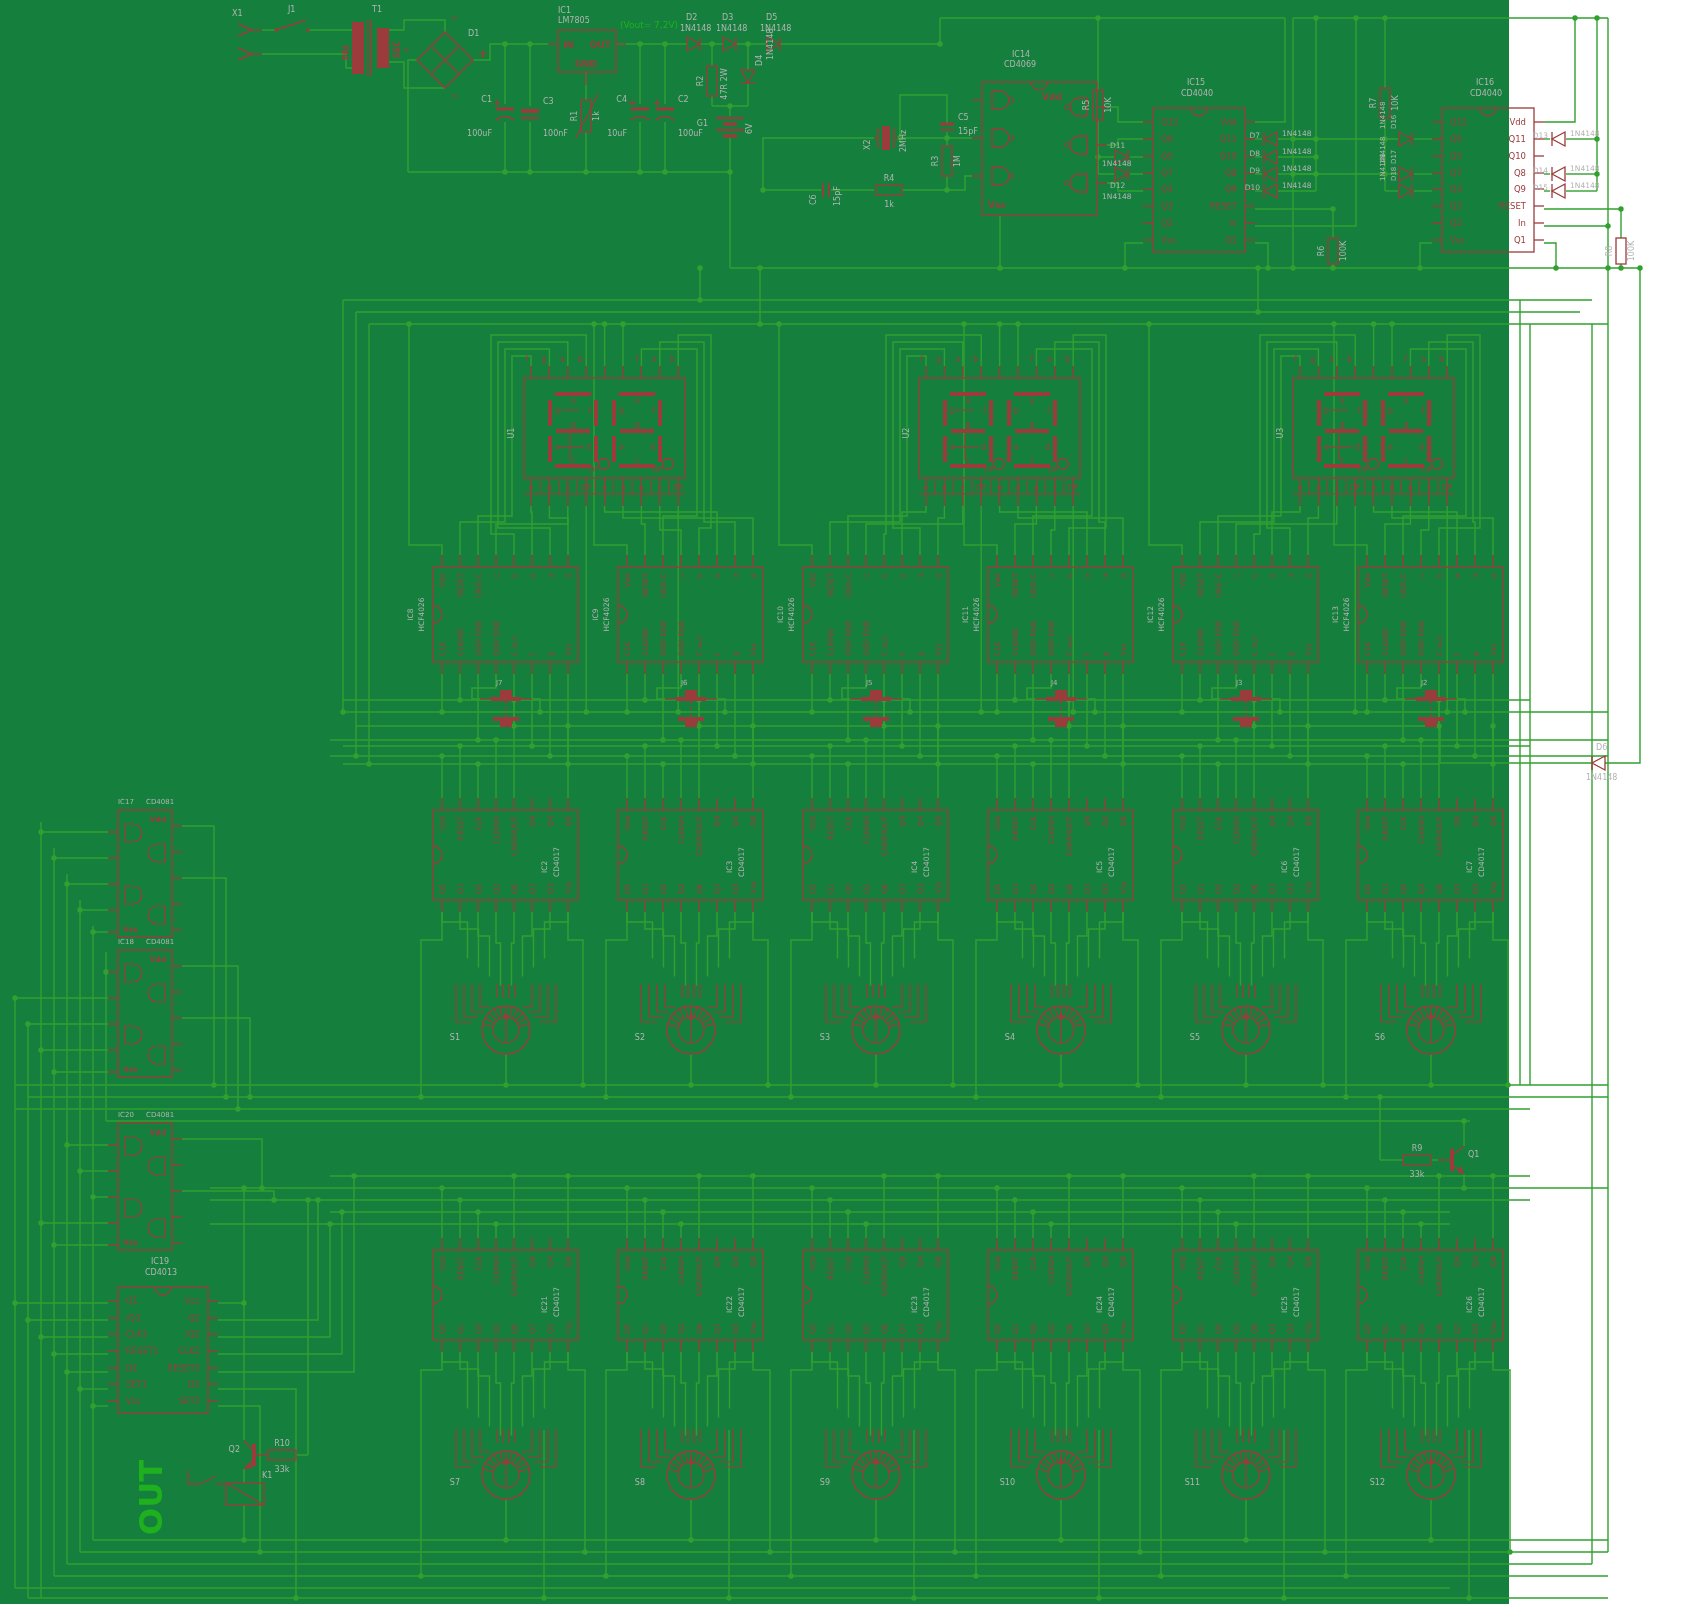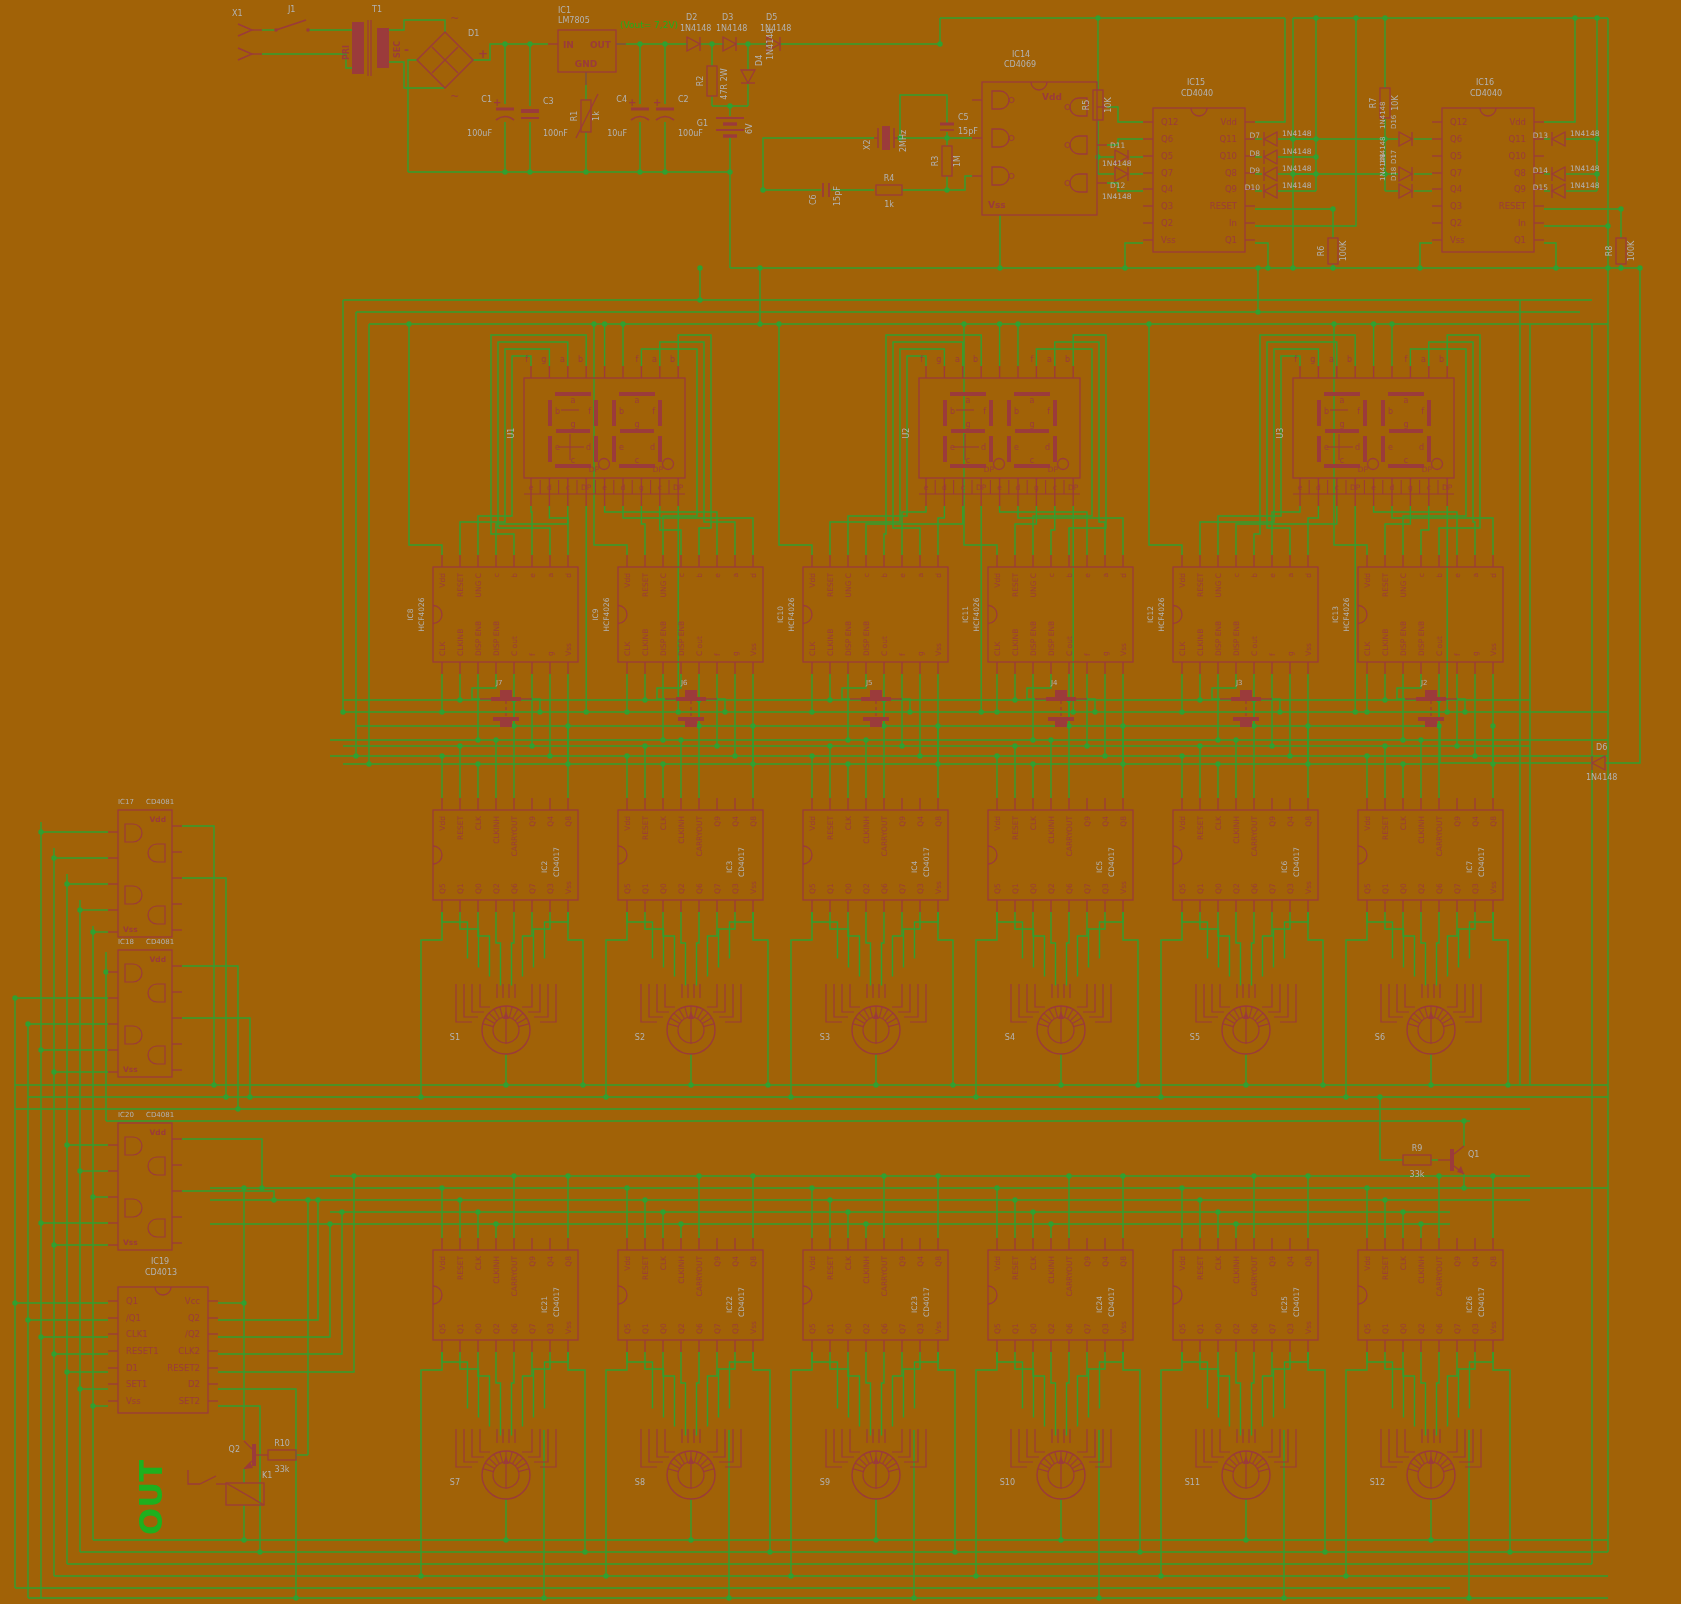--- a/index.html
+++ b/index.html
@@ -1,17 +1,17 @@
 <!DOCTYPE html>
 <html><head>
 <meta charset="utf-8">
 <title>Schematic</title>
 <style>
   html,body{margin:0;padding:0;background:#ffffff;font-family:"DejaVu Sans", sans-serif;}
-  #stage{width:1681px;height:1604px;position:relative;background:#a16207;}
+  #stage{width:1509px;height:1604px;position:relative;background:#15803d;}
   svg{display:block;}
   text{font-family:"DejaVu Sans", sans-serif;}
 </style>
 </head>
 <body>
 
 <div id="stage">
   <svg id="schem" width="1681" height="1604" viewBox="0 0 1681 1604">
       <g>
         <polyline points="262,30 276,30" fill="none" stroke="#31a031" stroke-width="1.4"></polyline>

